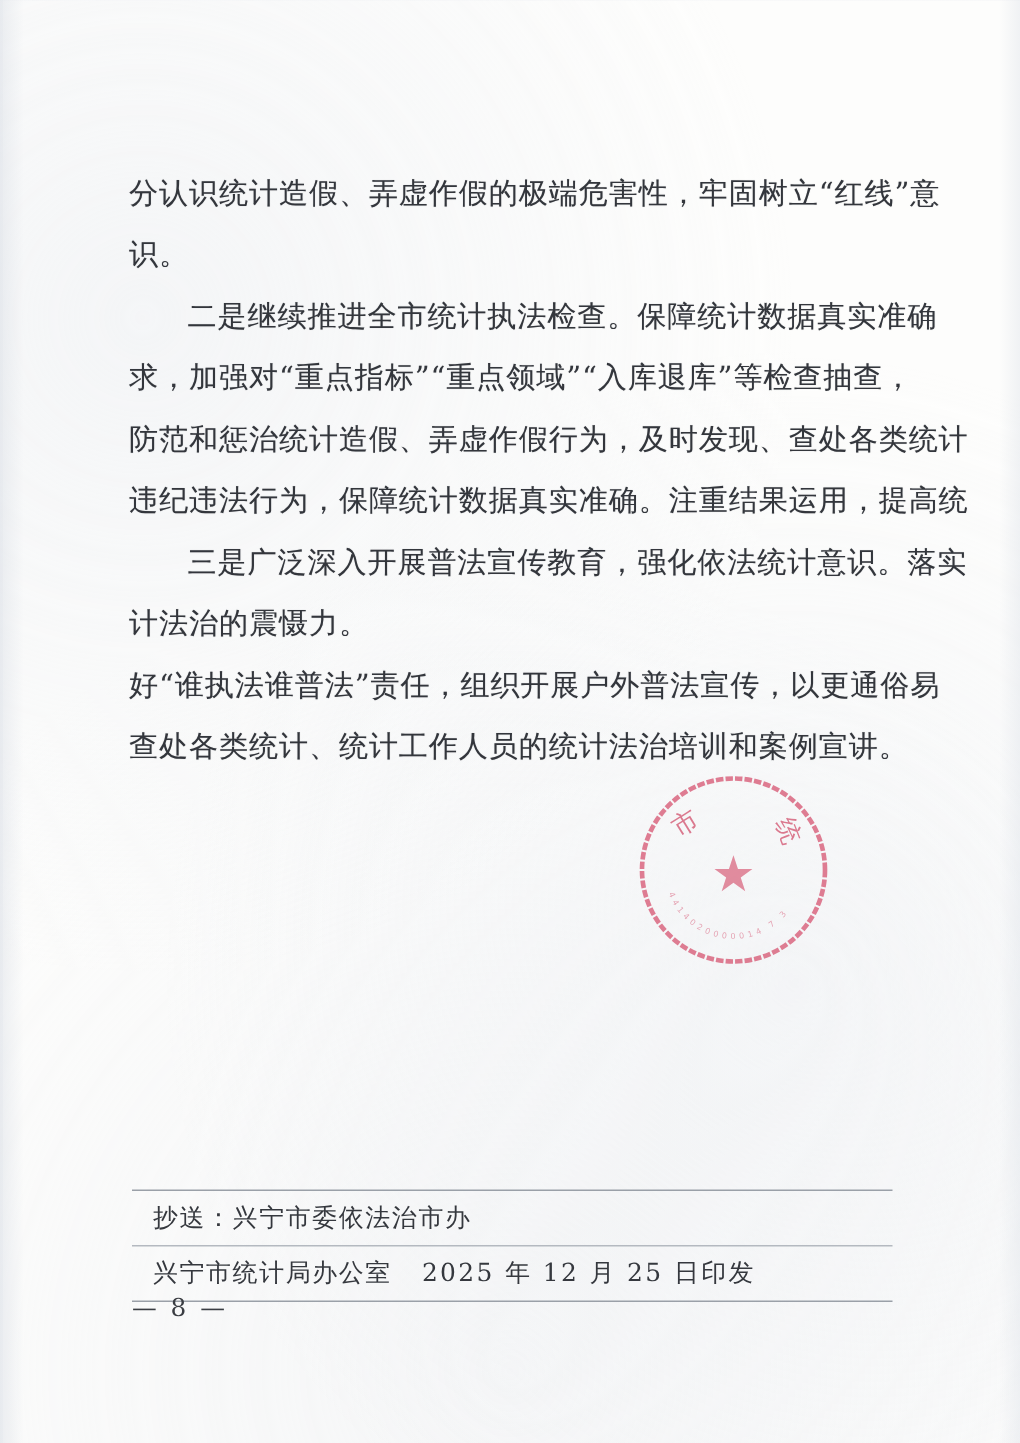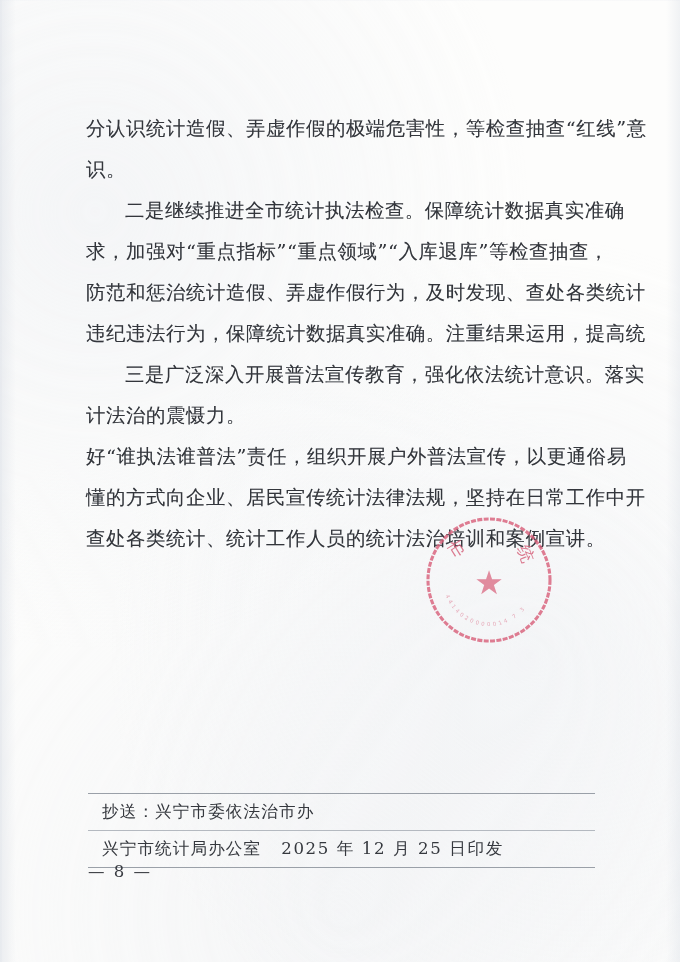--- a/index.html
+++ b/index.html
@@ -123,30 +123,29 @@
 </style>
 </head>
 <body>
 
 <div class="page">
 
   <div class="paper-texture"></div>
   <div class="edge-shade"></div>
 
   <div class="body-text">
-    <div class="line">分认识统计造假、弄虚作假的极端危害性，等检查抽查“红线”意</div>
+    <div class="line">分认识统计造假、弄虚作假的极端危害性，牢固树立“红线”意</div>
     <div class="line">识。</div>
     <div class="line indent">二是继续推进全市统计执法检查。保障统计数据真实准确</div>
     <div class="line">求，加强对“重点指标”“重点领域”“入库退库”等检查抽查，</div>
     <div class="line">防范和惩治统计造假、弄虚作假行为，及时发现、查处各类统计</div>
     <div class="line">违纪违法行为，保障统计数据真实准确。注重结果运用，提高统</div>
     <div class="line indent">三是广泛深入开展普法宣传教育，强化依法统计意识。落实</div>
     <div class="line">计法治的震慑力。</div>
     <div class="line">好“谁执法谁普法”责任，组织开展户外普法宣传，以更通俗易</div>
-    <div class="line">懂的方式向企业、居民宣传统计法律法规，坚持在日常工作中开</div>
     <div class="line">查处各类统计、统计工作人员的统计法治培训和案例宣讲。</div>
   </div>
 
   <div class="seal">
     <svg viewBox="0 0 130 130" xmlns="http://www.w3.org/2000/svg">
       <defs>
         <path id="arcTop" d="M 27,65 A 38,38 0 0 1 103,65" fill="none"></path>
         <path id="arcBottom" d="M 19,65 A 46,46 0 0 0 111,65" fill="none"></path>
       </defs>
       <g opacity="0.82">

